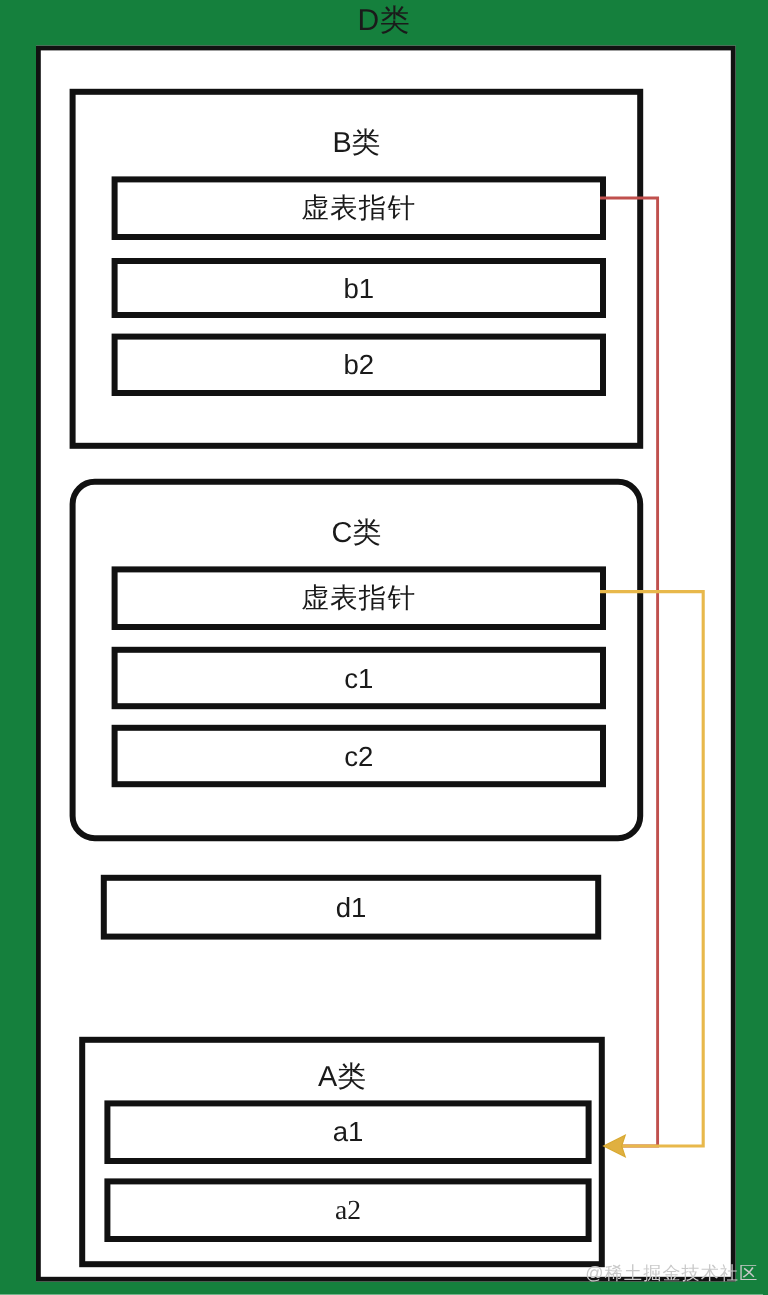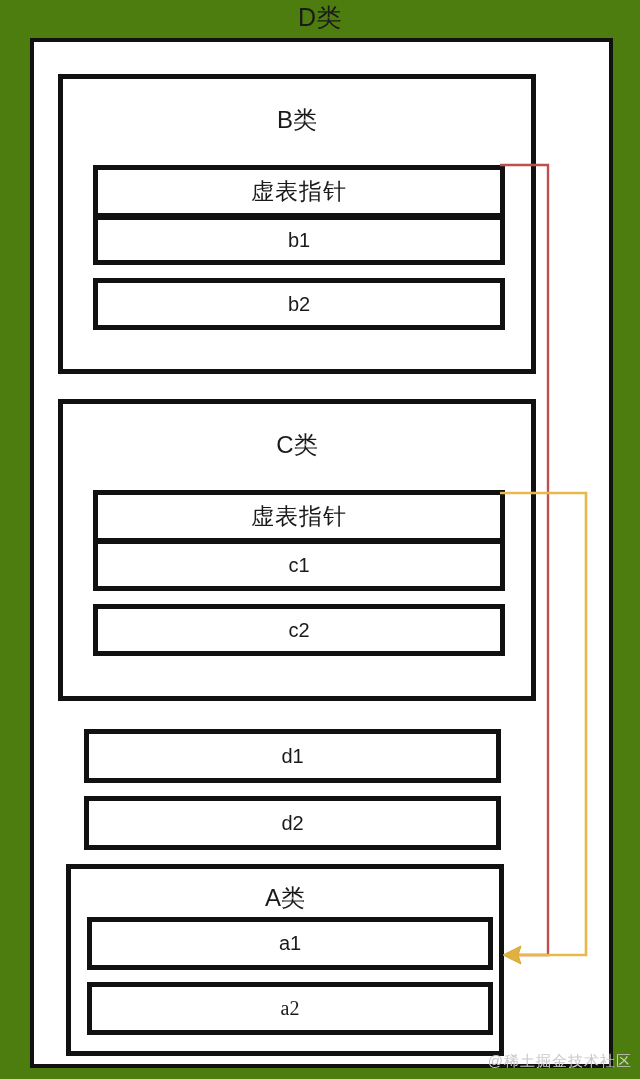--- a/index.html
+++ b/index.html
@@ -8,21 +8,21 @@
     background: #ffffff;
   }
   body {
     font-family: "Liberation Sans", "DejaVu Sans", sans-serif;
     -webkit-font-smoothing: antialiased;
   }
   #canvas {
     position: relative;
     width: 640px;
     height: 1079px;
-    background: #4d7c0f;
+    background: #15803d;
     overflow: hidden;
   }
 
   
   .abs { position: absolute; box-sizing: border-box; }
 
   .title-d {
     left: 0; right: 0; top: 0px;
     text-align: center;
     font-size: 25px;
@@ -60,26 +60,26 @@
   .label-c { top: 26px; }
   .label-a { top: 14px; }
 
   
   .field {
     border: 5px solid #111111;
     background: #ffffff;
     display: flex;
     align-items: center;
     justify-content: center;
-    font-size: 20px;
+    font-size: 23px;
     color: #1a1a1a;
   }
   .field-d  { left: 80px; width: 417px; height: 54px; }
 
-  .vptr { font-size: 23px; letter-spacing: 1px; margin-top: 18px; }
+  .vptr { font-size: 23px; letter-spacing: 1px; }
 
   
   #wires {
     position: absolute;
     left: 0; top: 0;
     width: 640px; height: 1079px;
     pointer-events: none;
   }
 
   .watermark {
@@ -102,33 +102,32 @@
     <div class="abs box-sub box-b" style="left:24px; top:32px;">
       <div class="sub-label label-b">B类</div>
 
       <div class="abs field vptr" style="left:30px; top:68px; width:412px; height:53px;">虚表指针</div>
 
       <div class="abs field" style="left:30px; top:136px; width:412px; height:50px;">b1</div>
 
       <div class="abs field" style="left:30px; top:199px; width:412px; height:52px;">b2</div>
     </div>
 
-    <div class="abs box-sub box-c" style="left:24px; top:357px;">
+    <div class="abs box-sub box-c" style="left:24px; top:357px;border-radius:21px;">
       <div class="sub-label label-c">C类</div>
 
       <div class="abs field vptr" style="left:30px; top:68px; width:412px; height:53px;">虚表指针</div>
 
       <div class="abs field" style="left:30px; top:135px; width:412px; height:52px;">c1</div>
 
       <div class="abs field" style="left:30px; top:200px; width:412px; height:52px;">c2</div>
     </div>
 
     <div class="abs field field-d" style="left:50px; top:687px;text-align:center;">d1</div>
 
-    <div class="abs field field-d" style="left:50px; top:754px;">d2</div>
 
     <div class="abs box-sub box-a" style="left:32px; top:822px;">
       <div class="sub-label label-a">A类</div>
 
       <div class="abs field" style="left:16px; top:48px; width:406px; height:53px;">a1</div>
 
       <div class="abs field" style="left:16px; top:113px; width:406px; height:53px;font-family:Liberation Serif, serif;">a2</div>
     </div>
 
   </div>

